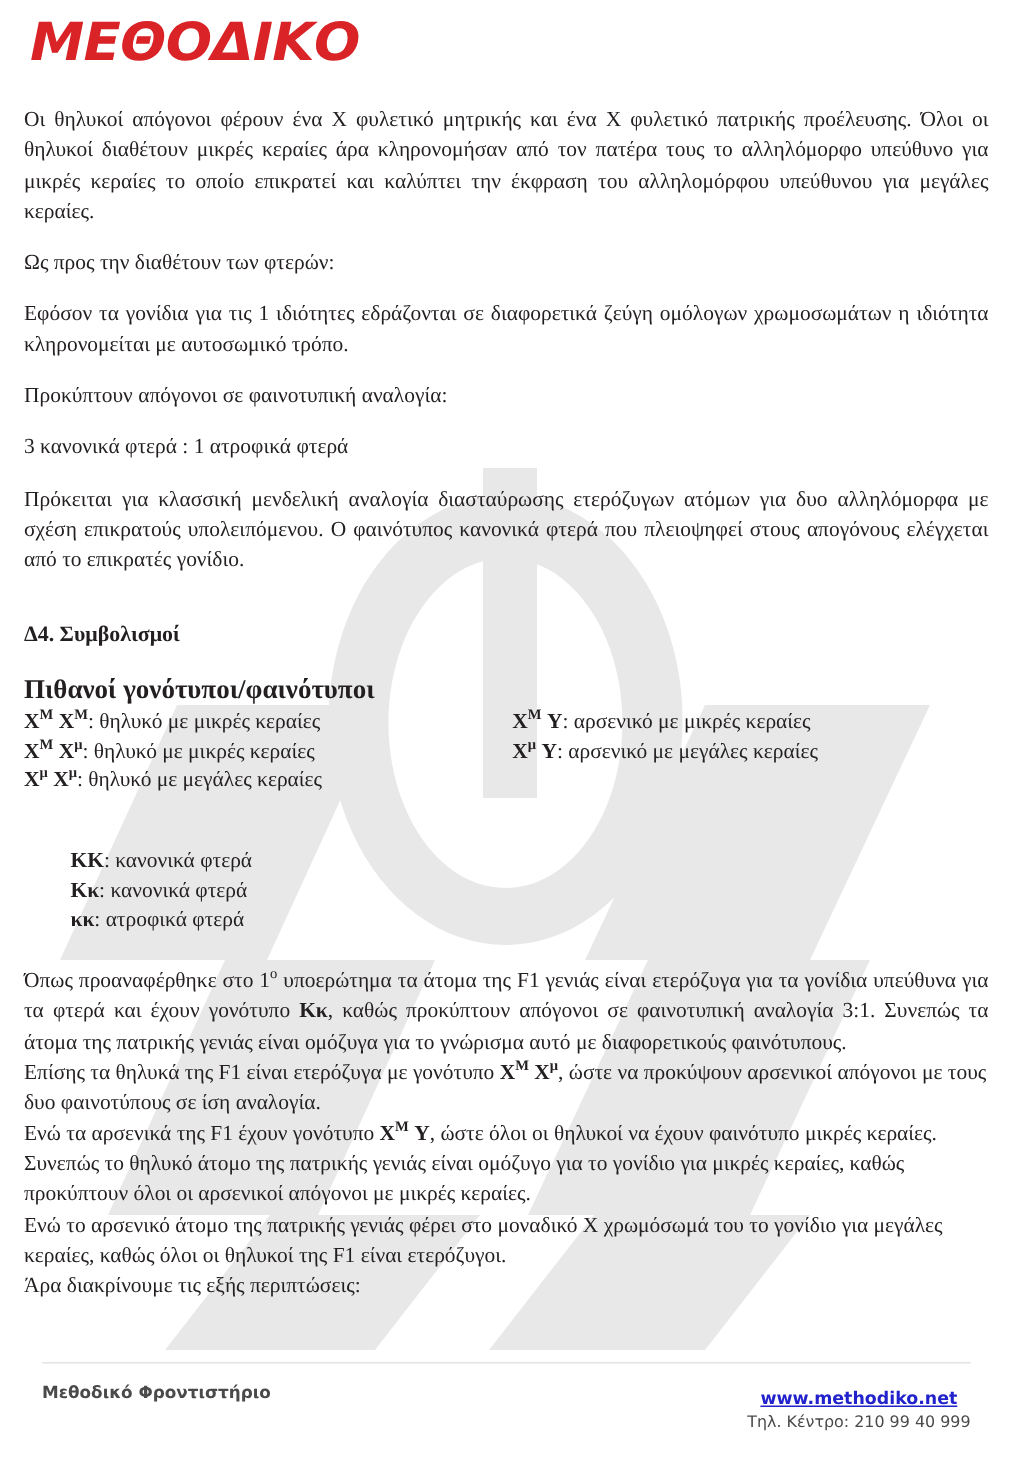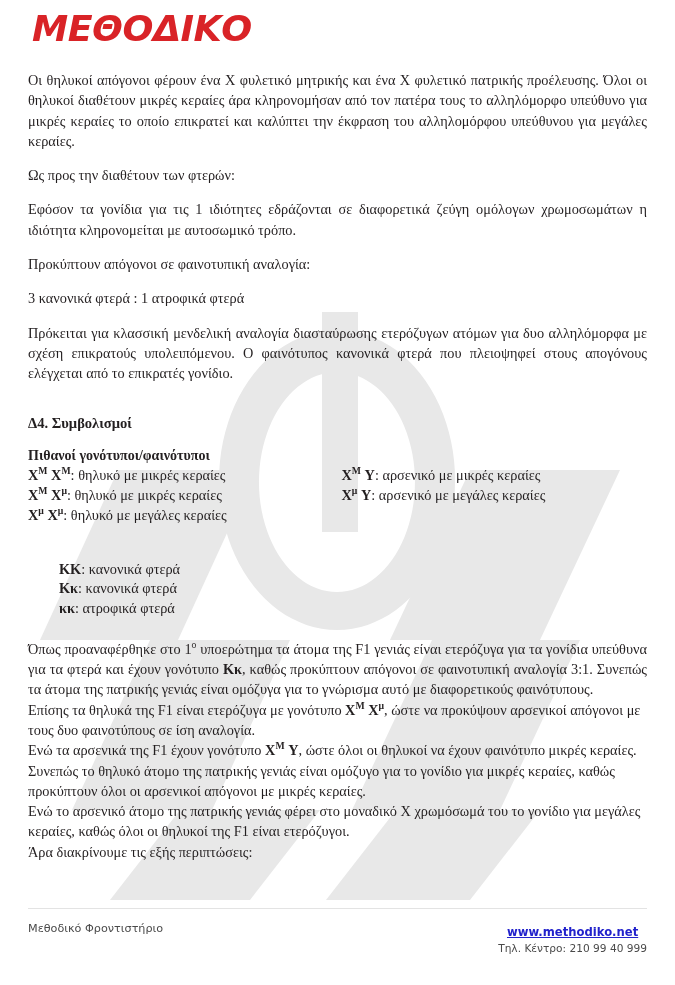--- a/index.html
+++ b/index.html
@@ -27,21 +27,21 @@
     pointer-events: none;
   }
 
   
   .page {
     position: relative;
     z-index: 1;
     width: 675px;
     height: 985px;
     box-sizing: border-box;
-    padding: 0 28px;
+    padding: 0 16px;
   }
 
   
   .header {
     padding-top: 12px;
     height: 50px;
   }
   .logo {
     display: inline-block;
     font-family: "DejaVu Sans", "Liberation Sans", sans-serif;
@@ -93,21 +93,21 @@
   }
   sup.sup {
     font-size: 0.68em;
     vertical-align: super;
     line-height: 0;
     font-weight: bold;
   }
 
   
   h3.sub-title {
-    font-size: 14px;
+    font-size: 18px;
     font-weight: bold;
     margin: 0 0 1px 0;
     line-height: 1.35;
   }
   .geno-table {
     display: flex;
     margin-bottom: 34px;
   }
   .geno-col {
     width: 50%;
@@ -161,21 +161,21 @@
   }
   .footer-inner {
     display: flex;
     justify-content: space-between;
     align-items: flex-start;
     font-family: "DejaVu Sans", "Liberation Sans", sans-serif;
   }
   .footer-left .f-name {
     font-size: 11.2px;
     color: #4a4a4a;
-    font-weight: 400;
+    font-weight: 700;
     line-height: 1.5;
   }
   .footer-left .f-branches {
     font-size: 10.3px;
     color: #6d6d6d;
     letter-spacing: 0.2px;
     line-height: 1.5;
   }
   .footer-right {
     text-align: center;

